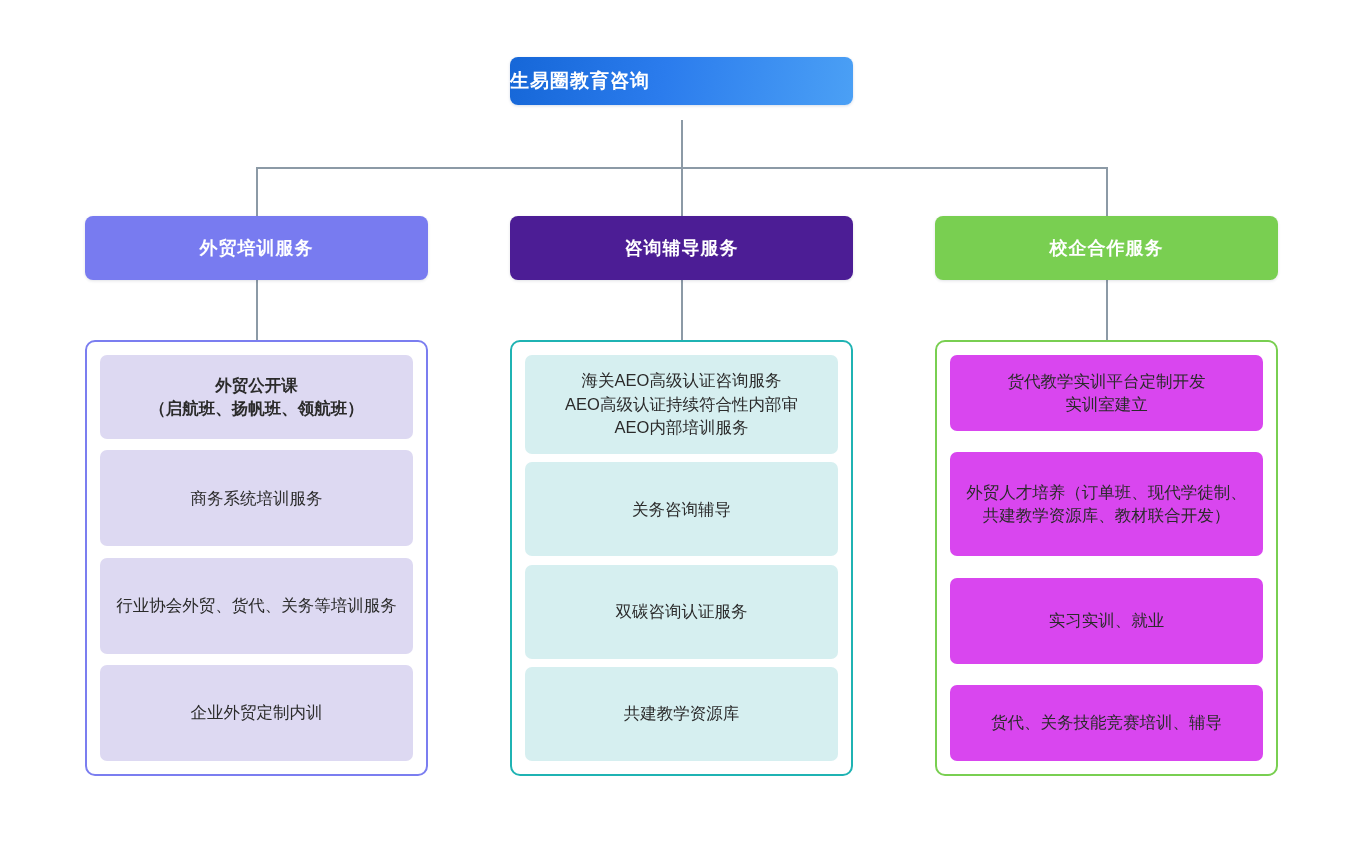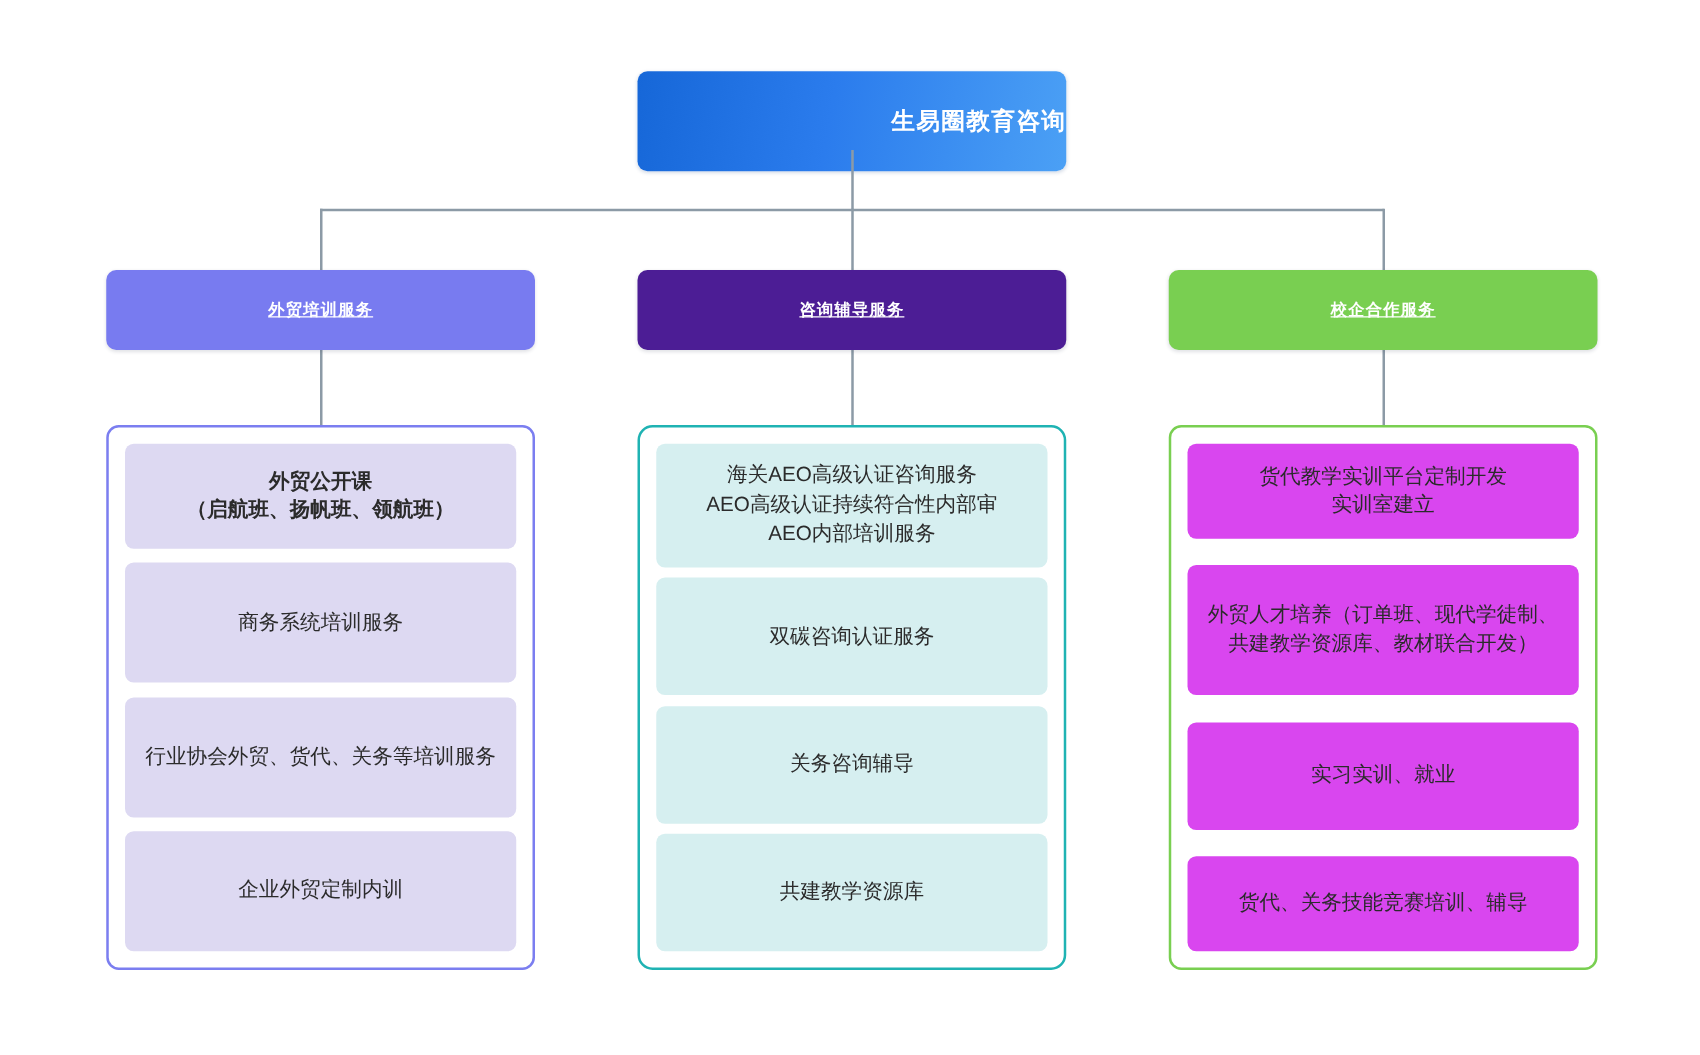--- a/index.html
+++ b/index.html
@@ -20,26 +20,26 @@
     height: 844px;
     background: #ffffff;
   }
 
   
   .root-node {
     position: absolute;
     left: 510px;
     top: 57px;
     width: 343px;
-    height: 80px;
+    height: 48px;
     border-radius: 8px;
     background: linear-gradient(100deg, #1667d8 0%, #2b7ced 45%, #4ba0f5 100%);
     display: flex;
     align-items: center;
-    justify-content: flex-end;
+    justify-content: flex-start;
     box-shadow: 0 1px 3px rgba(20,60,120,0.18);
   }
   .root-node .root-label {
     color: #ffffff;
     font-size: 19px;
     font-weight: bold;
     letter-spacing: 1px;
   }
 
   
@@ -57,24 +57,23 @@
     width: 343px;
     height: 64px;
     border-radius: 8px;
     display: flex;
     align-items: center;
     justify-content: center;
     box-shadow: 0 1px 3px rgba(40,50,80,0.14);
   }
   .col-header .col-header-label {
     color: #ffffff;
-    font-size: 13px;
+    font-size: 18px;
     font-weight: bold;
     letter-spacing: 1px;
-    text-decoration: underline;
   }
   #header-0 { left: 85px;  background: #787bf0; }
   #header-1 { left: 510px; background: #4c1d95; }
   #header-2 { left: 935px; background: #79cf51; text-align: center; }
 
   
   .col-body {
     position: absolute;
     top: 340px;
     width: 343px;
@@ -82,21 +81,21 @@
     box-sizing: border-box;
     border-radius: 10px;
     background: #ffffff;
     border: 2px solid #cccccc;
     padding: 13px 13px;
     display: flex;
     flex-direction: column;
     justify-content: space-between;
   }
   #body-0 { left: 85px;  border-color: #7b7ef0; }
-  #body-1 { left: 510px; border-color: #1fb3b3; border-radius: 12px; }
+  #body-1 { left: 510px; border-color: #1fb3b3; }
   #body-2 { left: 935px; border-color: #79cf51; }
 
   .item-card {
     box-sizing: border-box;
     border-radius: 7px;
     display: flex;
     align-items: center;
     justify-content: center;
     text-align: center;
     padding: 10px 12px;
@@ -156,24 +155,24 @@
   <div class="col-header" id="header-1">
     <span class="col-header-label">咨询辅导服务</span>
   </div>
   <div class="col-body" id="body-1">
     <div class="item-card" style="height:99px;">
       <span class="card-text">海关AEO高级认证咨询服务
 AEO高级认证持续符合性内部审
 AEO内部培训服务</span>
     </div>
     <div class="item-card" style="height:94px;">
-      <span class="card-text">双碳咨询认证服务</span>
+      <span class="card-text">关务咨询辅导</span>
     </div>
     <div class="item-card" style="height:94px;">
-      <span class="card-text">关务咨询辅导</span>
+      <span class="card-text">双碳咨询认证服务</span>
     </div>
     <div class="item-card" style="height:94px;">
       <span class="card-text">共建教学资源库</span>
     </div>
   </div>
 
   <div class="col-header" id="header-2">
     <span class="col-header-label">校企合作服务</span>
   </div>
   <div class="col-body" id="body-2">

